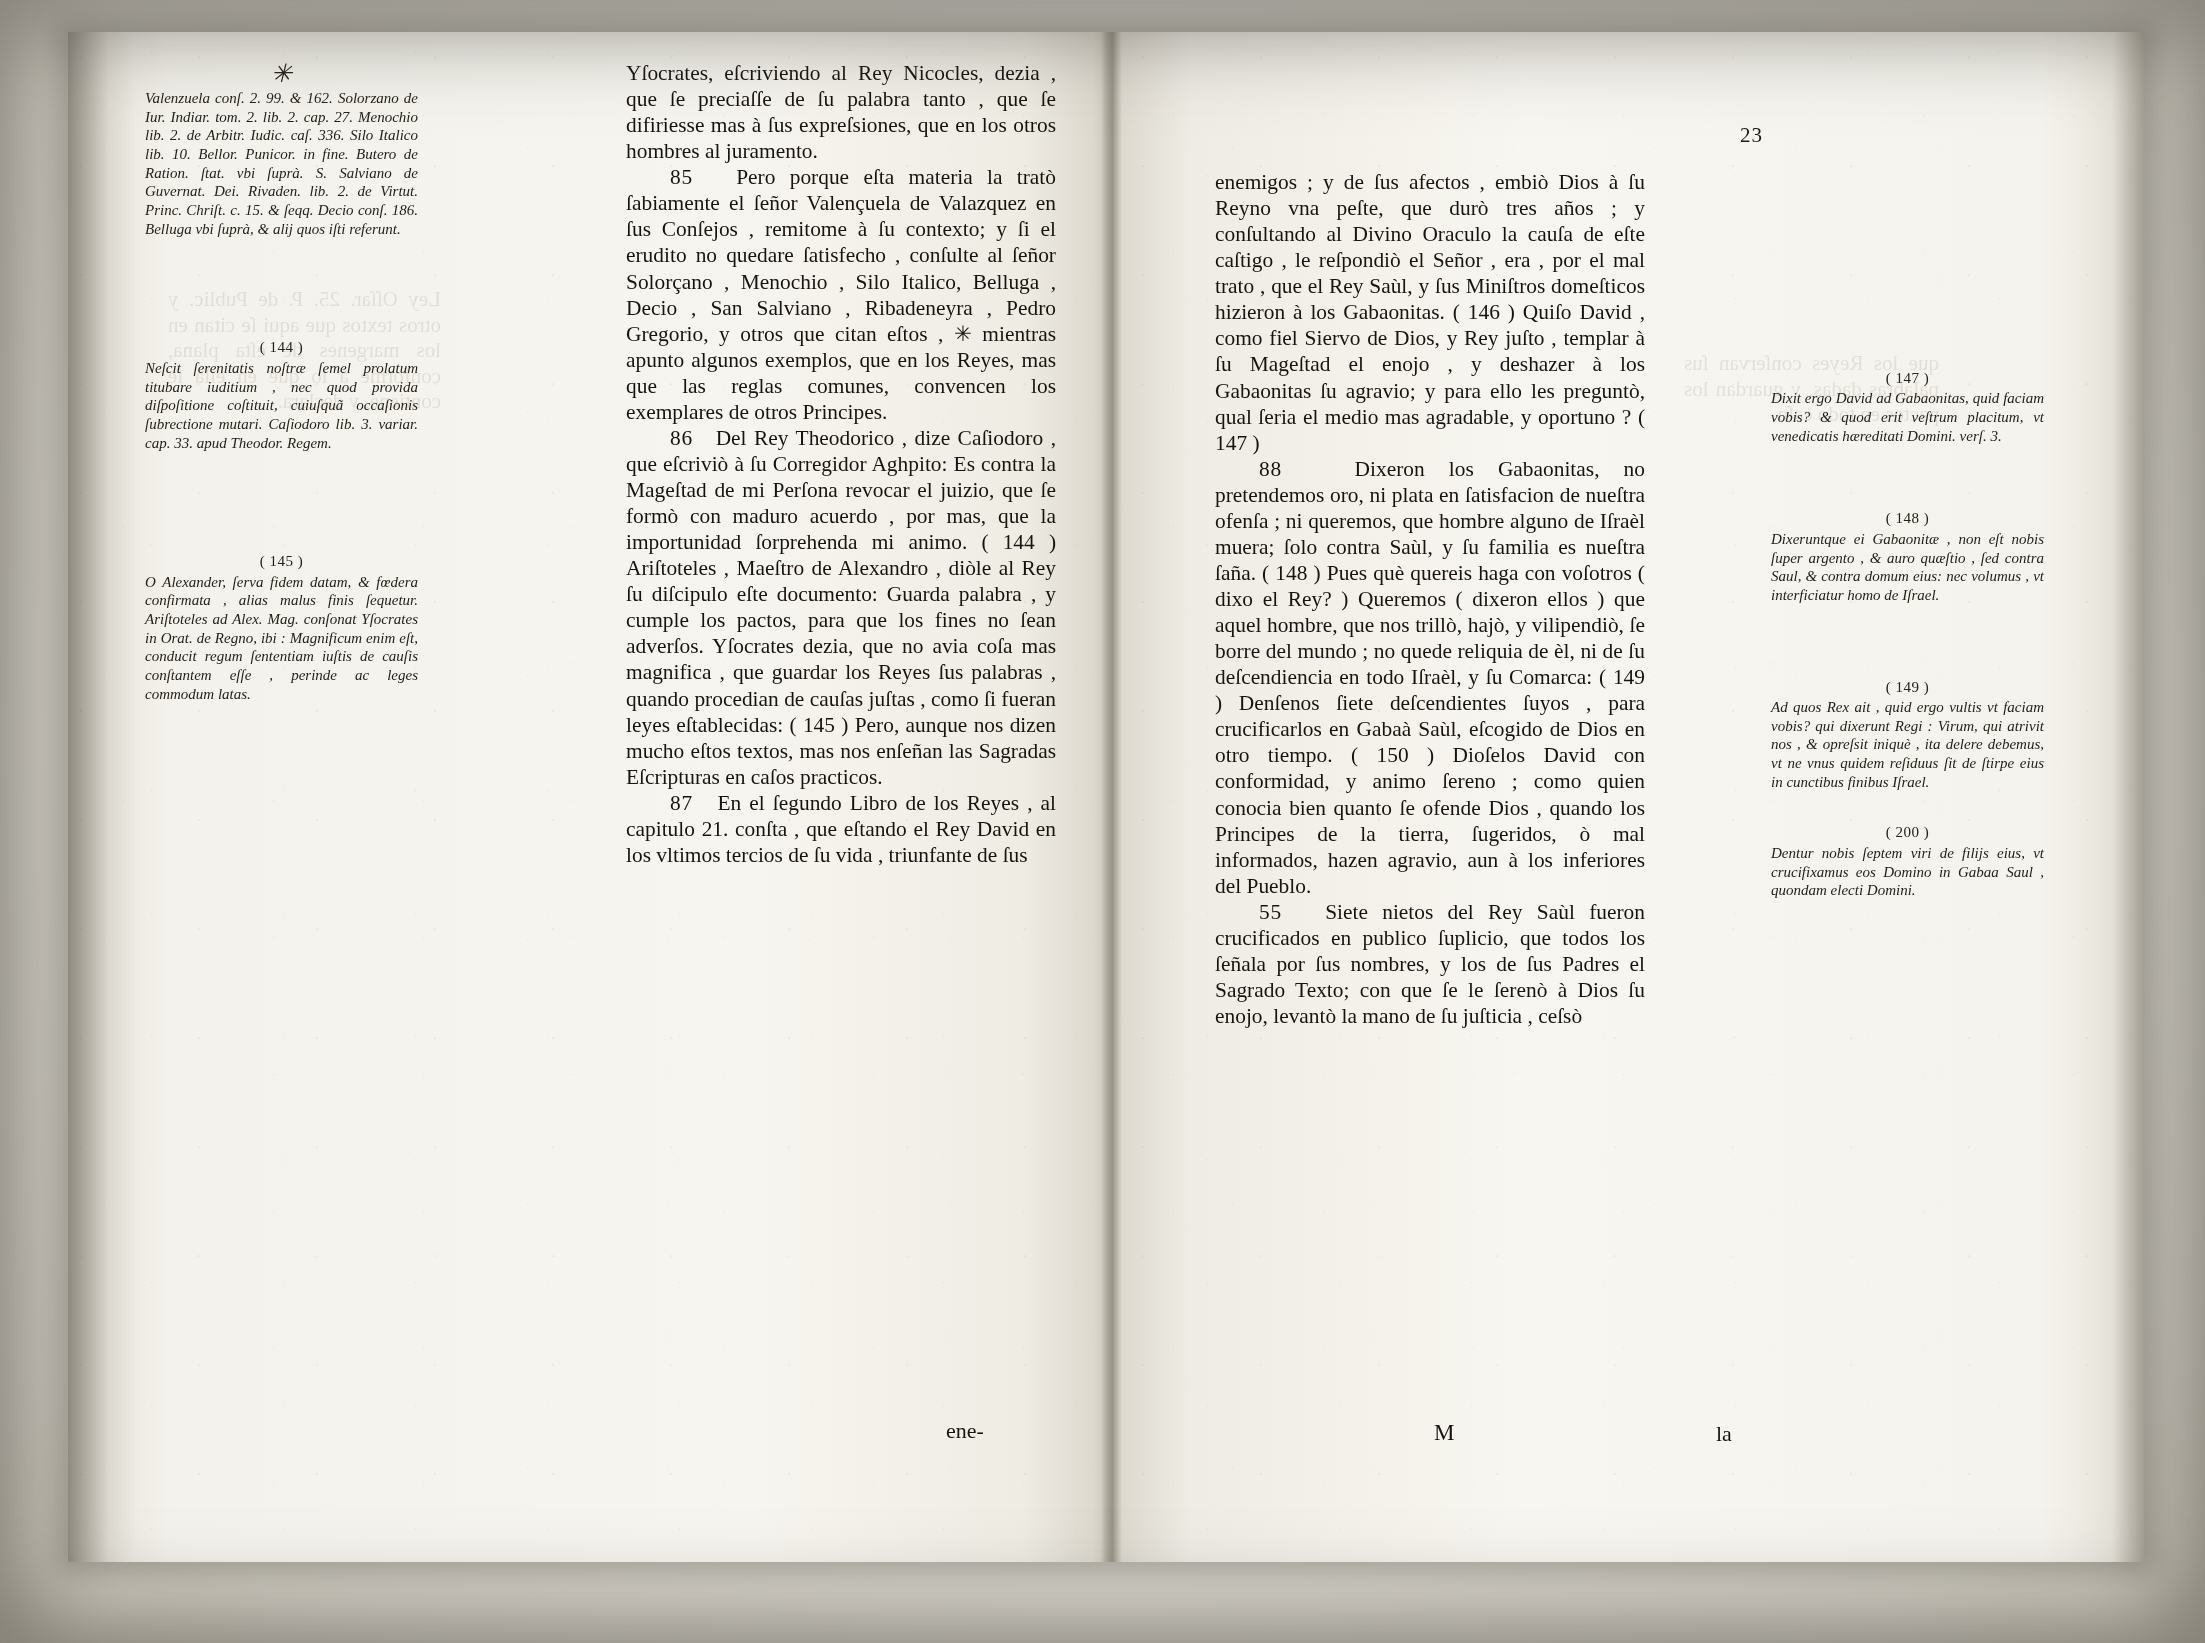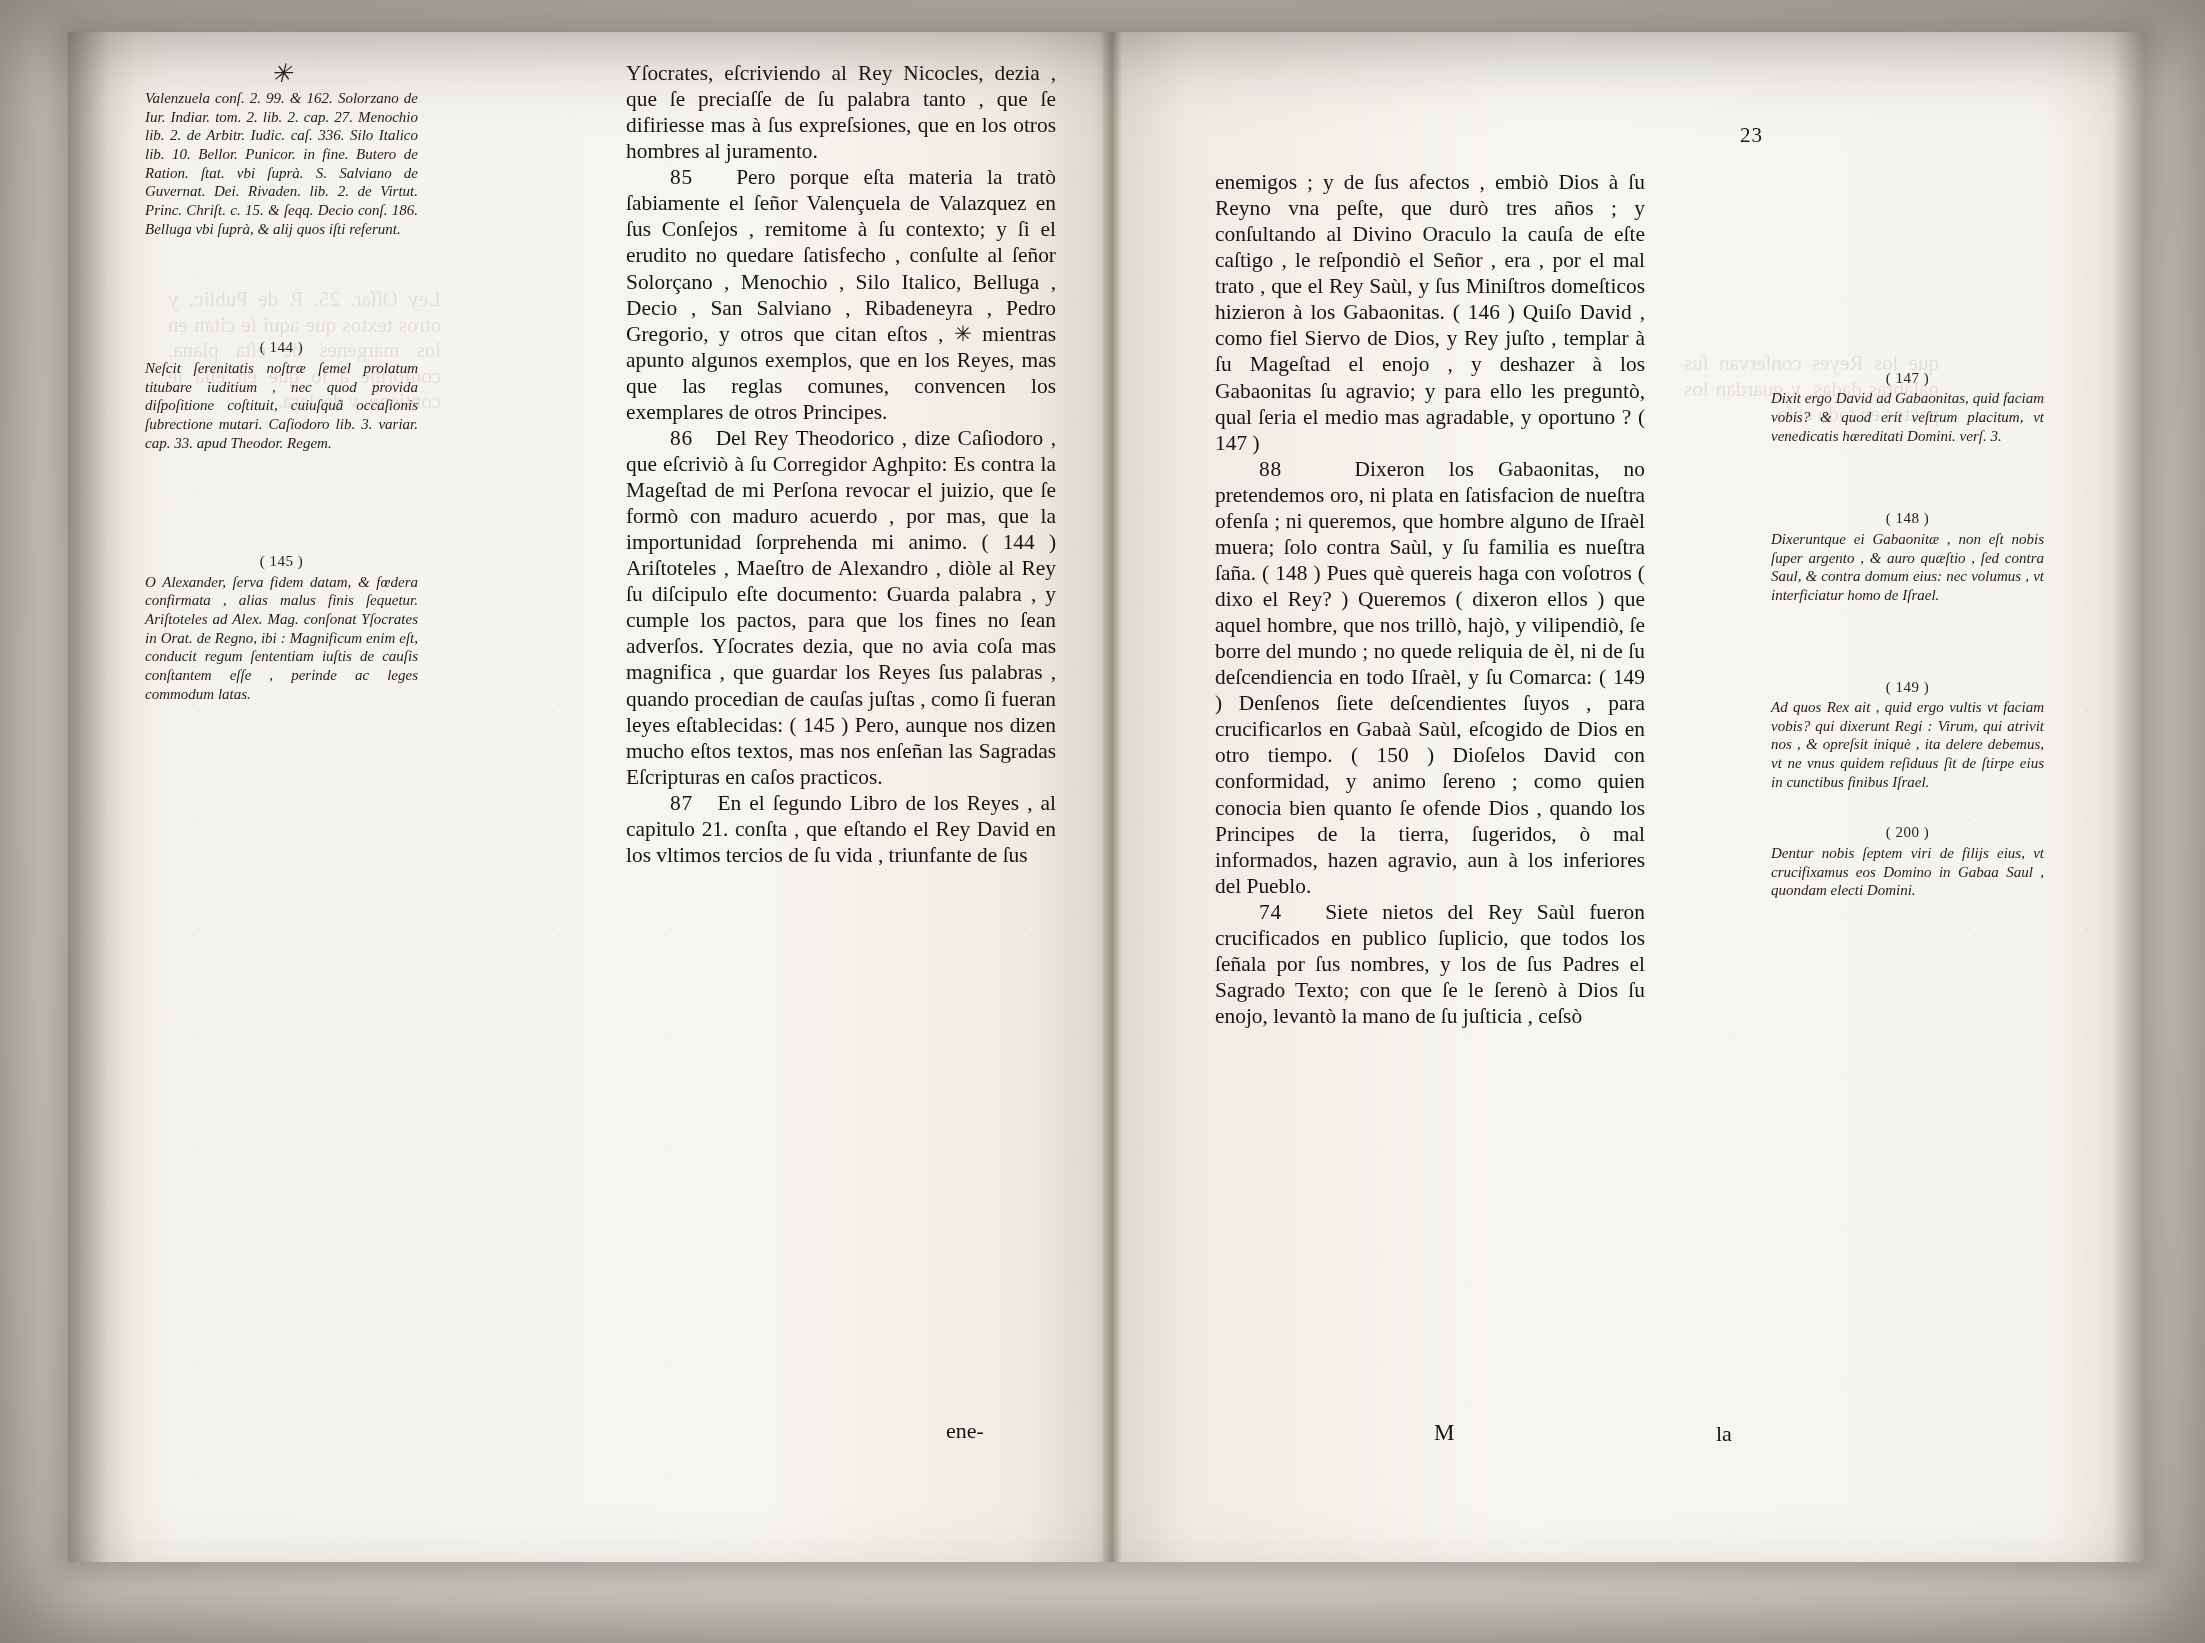--- a/index.html
+++ b/index.html
@@ -166,21 +166,21 @@
       <div class="ghost" style="left:496px;top:319px;width:255px;">que los Reyes conſervan ſus palabras dadas, y guardan los pactos en todo caſo.</div>
 
       <div class="folio" style="left:552px;top:91px;">23</div>
 
       <div class="col body" style="left:27px;top:137px;width:430px;">
 
         <p>enemigos ; y de ſus afectos , embiò Dios à ſu Reyno vna peſte, que durò tres años ; y conſultando al Divino Oraculo la cauſa de eſte caſtigo , le reſpondiò el Señor , era , por el mal trato , que el Rey Saùl, y ſus Miniſtros domeſticos hizieron à los Gabaonitas. ( 146 ) Quiſo David , como fiel Siervo de Dios, y Rey juſto , templar à ſu Mageſtad el enojo , y deshazer à los Gabaonitas ſu agravio; y para ello les preguntò, qual ſeria el medio mas agradable, y oportuno ? ( 147 )</p>
 
         <p class="ind"><span class="no">88</span>&nbsp;&nbsp; <span>Dixeron los Gabaonitas, no pretendemos oro, ni plata en ſatisfacion de nueſtra ofenſa ; ni queremos, que hombre alguno de Iſraèl muera; ſolo contra Saùl, y ſu familia es nueſtra ſaña. ( 148 ) Pues què quereis haga con voſotros ( dixo el Rey? ) Queremos ( dixeron ellos ) que aquel hombre, que nos trillò, hajò, y vilipendiò, ſe borre del mundo ; no quede reliquia de èl, ni de ſu deſcendiencia en todo Iſraèl, y ſu Comarca: ( 149 ) Denſenos ſiete deſcendientes ſuyos , para crucificarlos en Gabaà Saùl, eſcogido de Dios en otro tiempo. ( 150 ) Dioſelos David con conformidad, y animo ſereno ; como quien conocia bien quanto ſe ofende Dios , quando los Principes de la tierra, ſugeridos, ò mal informados, hazen agravio, aun à los inferiores del Pueblo.</span></p>
 
-        <p class="ind"><span class="no">74</span>&nbsp;&nbsp; <span>Siete nietos del Rey Saùl fueron crucificados en publico ſuplicio, que todos los ſeñala por ſus nombres, y los de ſus Padres el Sagrado Texto; con que ſe le ſerenò à Dios ſu enojo, levantò la mano de ſu juſticia , ceſsò</span></p>
+        <p class="ind"><span class="no">55</span>&nbsp;&nbsp; <span>Siete nietos del Rey Saùl fueron crucificados en publico ſuplicio, que todos los ſeñala por ſus nombres, y los de ſus Padres el Sagrado Texto; con que ſe le ſerenò à Dios ſu enojo, levantò la mano de ſu juſticia , ceſsò</span></p>
       </div>
 
       <div class="col notes" style="left:583px;top:337px;width:273px;">
 
 
         <div class="blk" style="margin-bottom:64px;">
           <span class="num">( 147 )</span>
           <p>Dixit ergo David ad Gabaonitas, quid faciam vobis? &amp; quod erit veſtrum placitum, vt venedicatis hæreditati Domini. verſ. 3.</p>
         </div>
 

